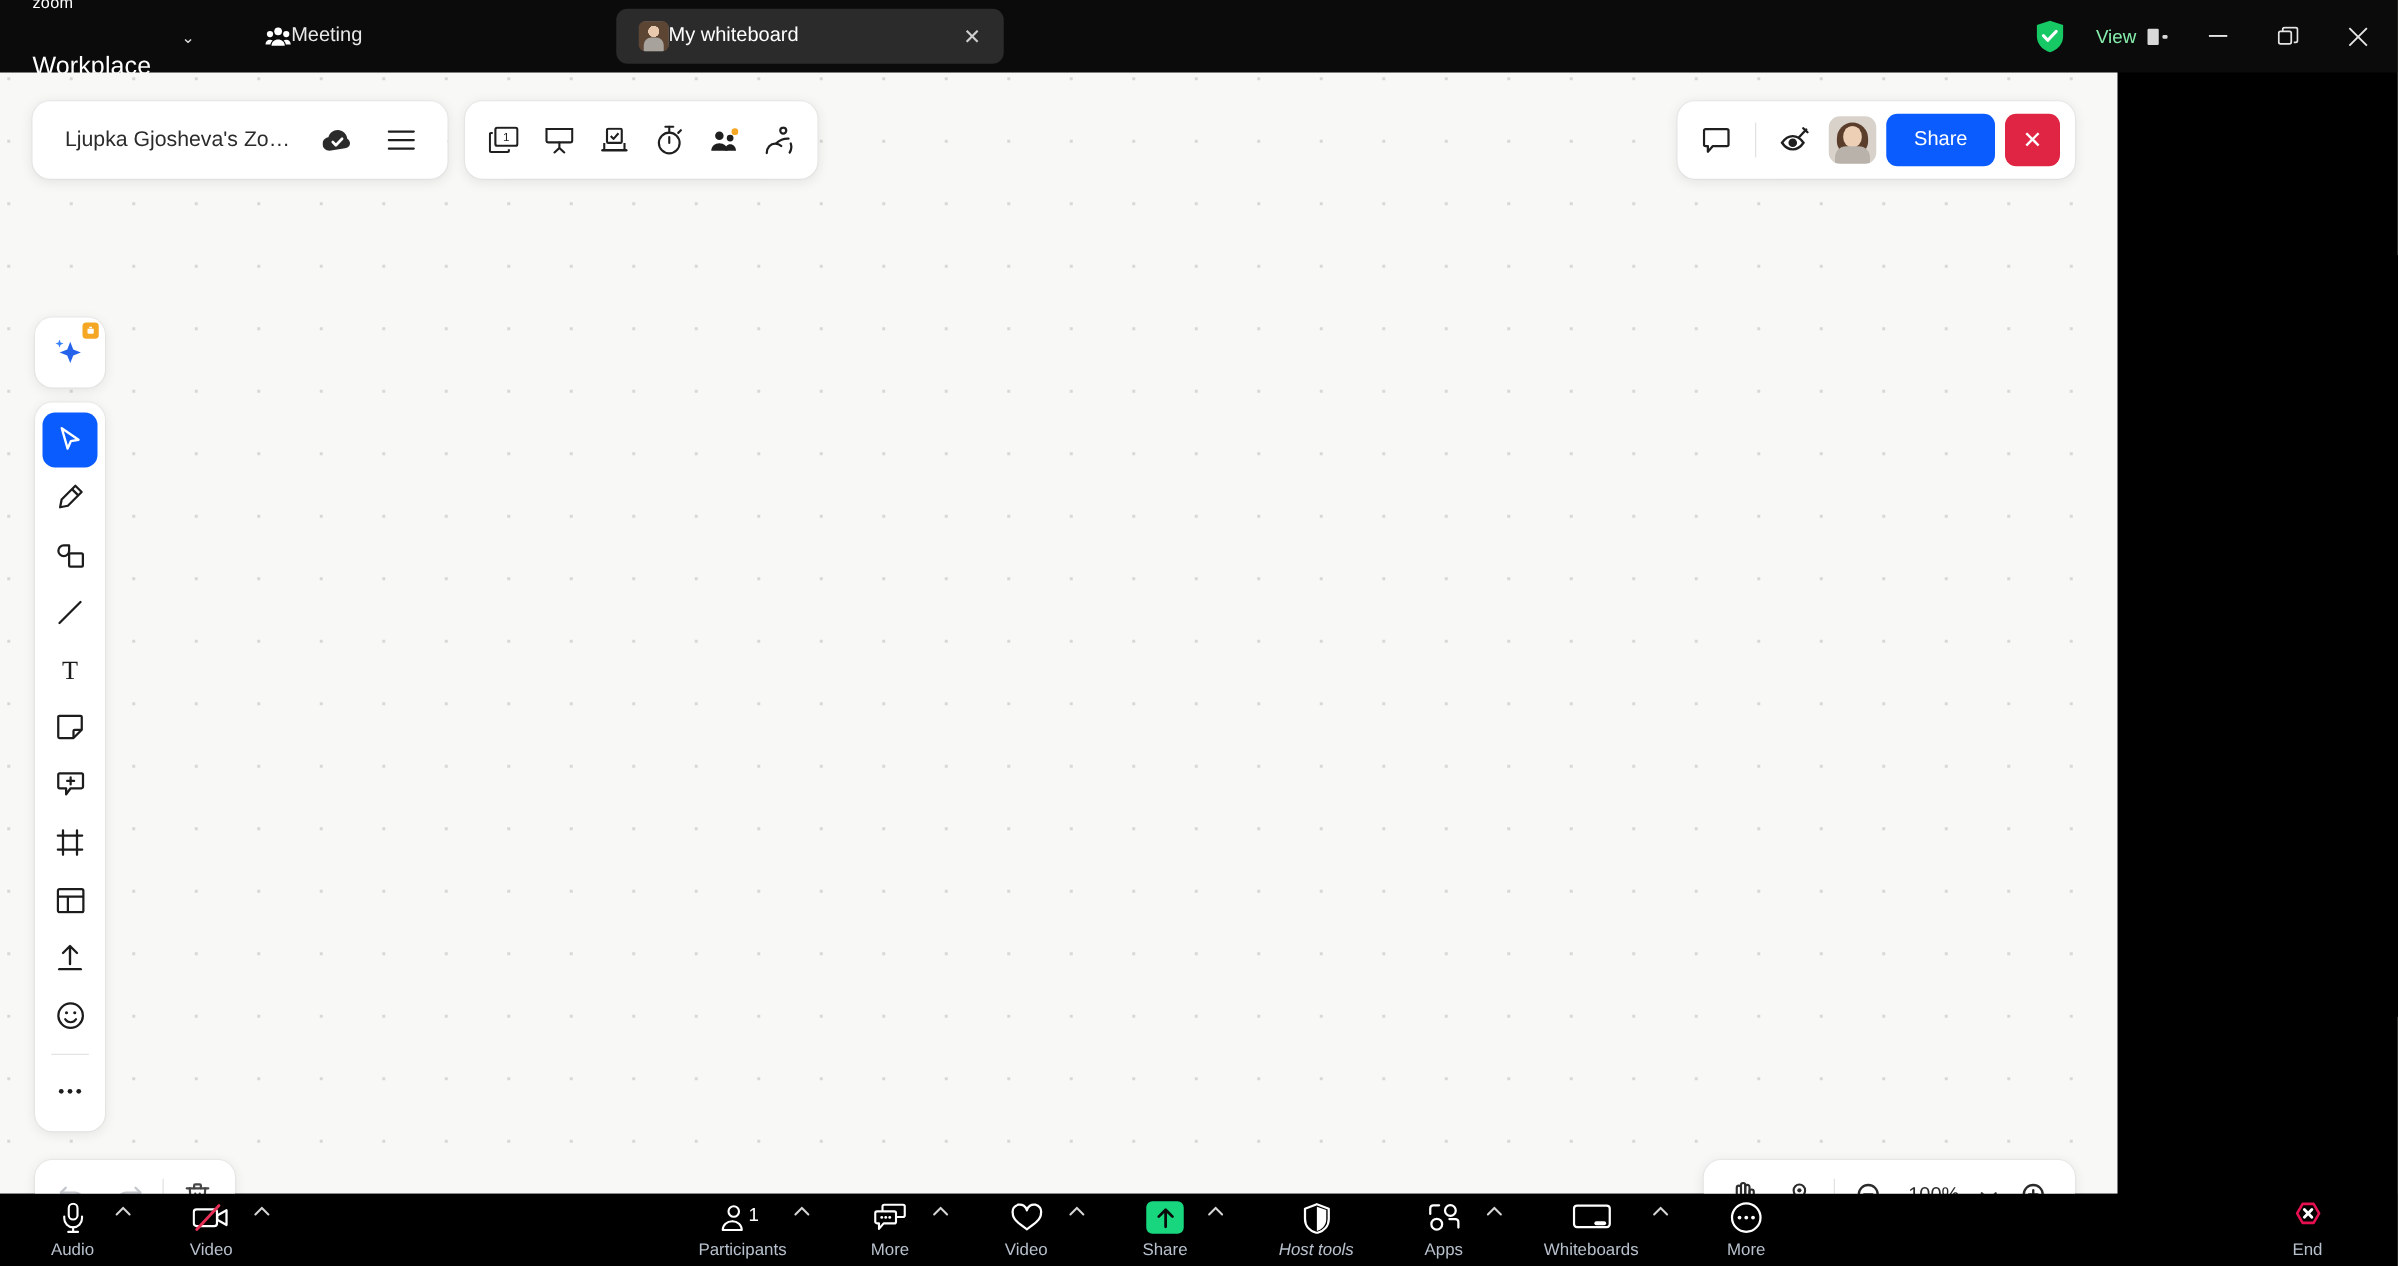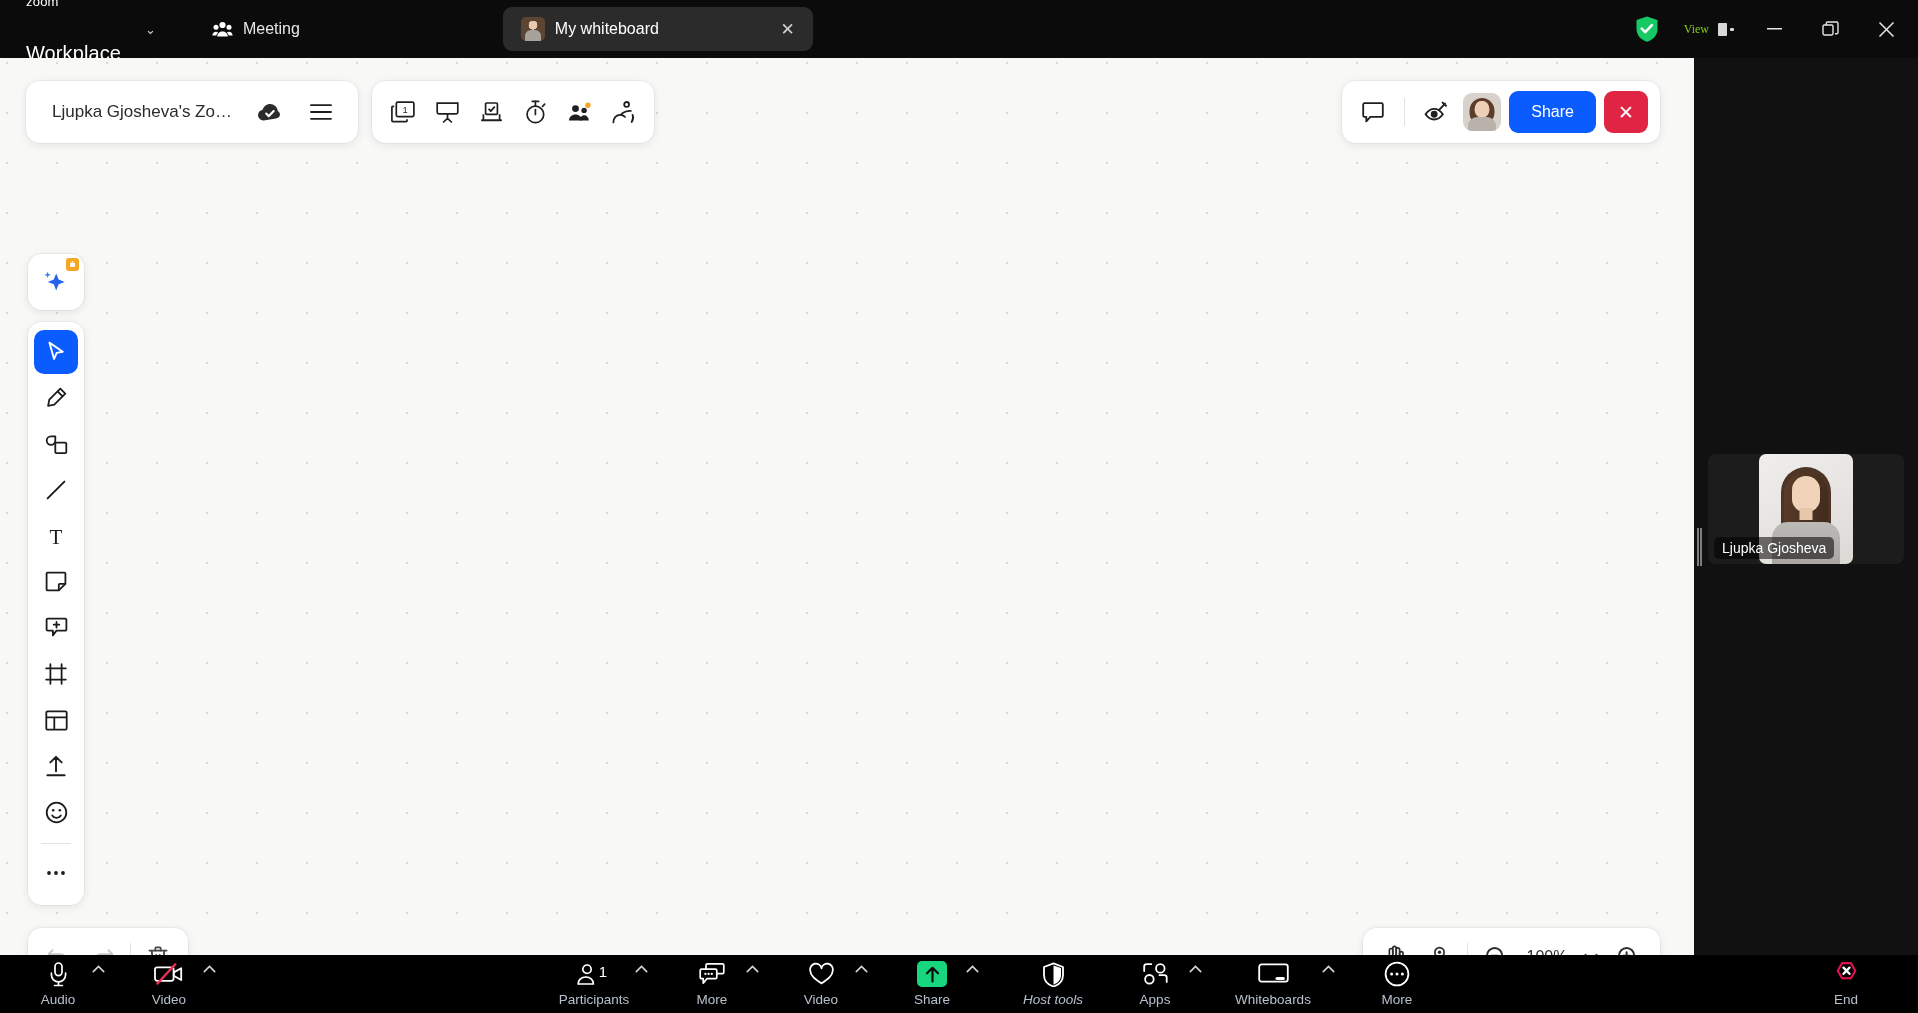--- a/index.html
+++ b/index.html
@@ -15,21 +15,21 @@
   .titlebar {
     position:absolute; left:0; top:0; width:1918px; height:58px;
     background:#0b0b0b; display:flex; align-items:center;
   }
   .brand { display:flex; flex-direction:column; justify-content:center;
            margin-left:26px; line-height:1;gap:32px; }
   .brand .zoom { font-size:13px; color:#fff; letter-spacing:.2px; font-weight:400; }
   .brand .wp   { font-size:20px; color:#fff; font-weight:400; margin-top:3px; letter-spacing:.1px;}
   .brand-caret { margin-left:24px; color:#d6d6d6; font-size:13px; }
   .tb-tab {
-    display:flex; align-items:center; gap:10px; height:44px; padding:0 18px;
+    display:flex; align-items:center; height:44px; padding:0 18px;
     border-radius:9px; color:#e8e8e8; font-size:16px; cursor:default;
   }
   .tb-tab.meeting { margin-left:38px; }
   .tb-tab.active {
     background:#2b2b2b; color:#ffffff; margin-left:185px;
     width:310px; position:relative; padding-left:18px;
   }
   .tab-avatar {
     width:24px; height:24px; border-radius:5px; flex:0 0 24px;
     background:
@@ -37,22 +37,22 @@
       linear-gradient(#5d4534 0 100%);
     background-color:#cfc8c2; overflow:hidden; position:relative;
   }
   .tab-avatar::after{
     content:""; position:absolute; left:50%; top:56%; transform:translateX(-50%);
     width:16px; height:14px; border-radius:6px 6px 0 0; background:#a8a29c;
   }
   .tab-close { margin-left:auto; color:#cfcfcf; font-size:17px; line-height:1; cursor:pointer; }
   .tbr { margin-left:auto; display:flex; align-items:center; gap:0; padding-right:4px; }
   .shield-ok { width:26px; height:28px; margin-right:12px; }
-  .view-btn { display:flex; align-items:center; gap:9px; color:#84cc16; font-size:12px;
-              padding:7px 12px; border-radius:6px; cursor:pointer;font-family:Liberation Serif, serif; }
+  .view-btn { display:flex; align-items:center; gap:9px; color:#86efac; font-size:15px;
+              padding:7px 12px; border-radius:6px; cursor:pointer; }
   .view-ico { width:16px; height:13px; position:relative; display:inline-block; }
   .view-ico i { position:absolute; background:#d8d8d8; }
   .view-ico i.a { left:0; top:0; width:9px; height:13px; border-radius:1px; }
   .view-ico i.b { right:0; top:5px; width:4px; height:3px; border-radius:1px; }
   .wbtn { width:56px; height:58px; display:flex; align-items:center; justify-content:center;
           color:#e9e9e9; cursor:pointer; }
 
   
   .stage {
     position:absolute; left:0; top:58px; width:1694px; height:897px;
@@ -494,36 +494,20 @@
       <span class="z-btn">
         <svg width="23" height="23" viewBox="0 0 23 23" fill="none" stroke="#2b2b2b" stroke-width="1.9" stroke-linecap="round">
           <circle cx="9.6" cy="9.6" r="7.6"></circle>
           <path d="M15.2 15.2l6 6"></path>
           <path d="M6.2 9.6h6.8M9.6 6.2v6.8"></path>
         </svg>
       </span>
     </div>
   </div>
 
-  <div class="vpanel">
-    <div class="vdrag">
-      <i class="l"></i>
-        <i class="r"></i>
-    </div>
-    <div class="vtile">
-      <div class="vphoto">
-        <span class="vp-hair"></span>
-        <span class="vp-hair-sh"></span>
-        <span class="vp-face"></span>
-        <span class="vp-neck"></span>
-        <span class="vp-body"></span>
-      </div>
-      <div class="vname">Ljupka Gjosheva</div>
-    </div>
-  </div>
 
   <div class="meetbar">
 
     <div class="mb-group" style="margin-left:26px;">
       <div class="mb-item">
         <span class="mb-icon">
           <svg width="19" height="25" viewBox="0 0 19 25" fill="none" stroke="#fff" stroke-width="1.7" stroke-linecap="round">
             <rect x="6" y="1" width="7" height="12.6" rx="3.5"></rect>
             <path d="M2.4 11.2v1.6a7.1 7.1 0 0 0 14.2 0v-1.6"></path>
             <path d="M9.5 19.9v3.6M5.6 23.5h7.8"></path>

